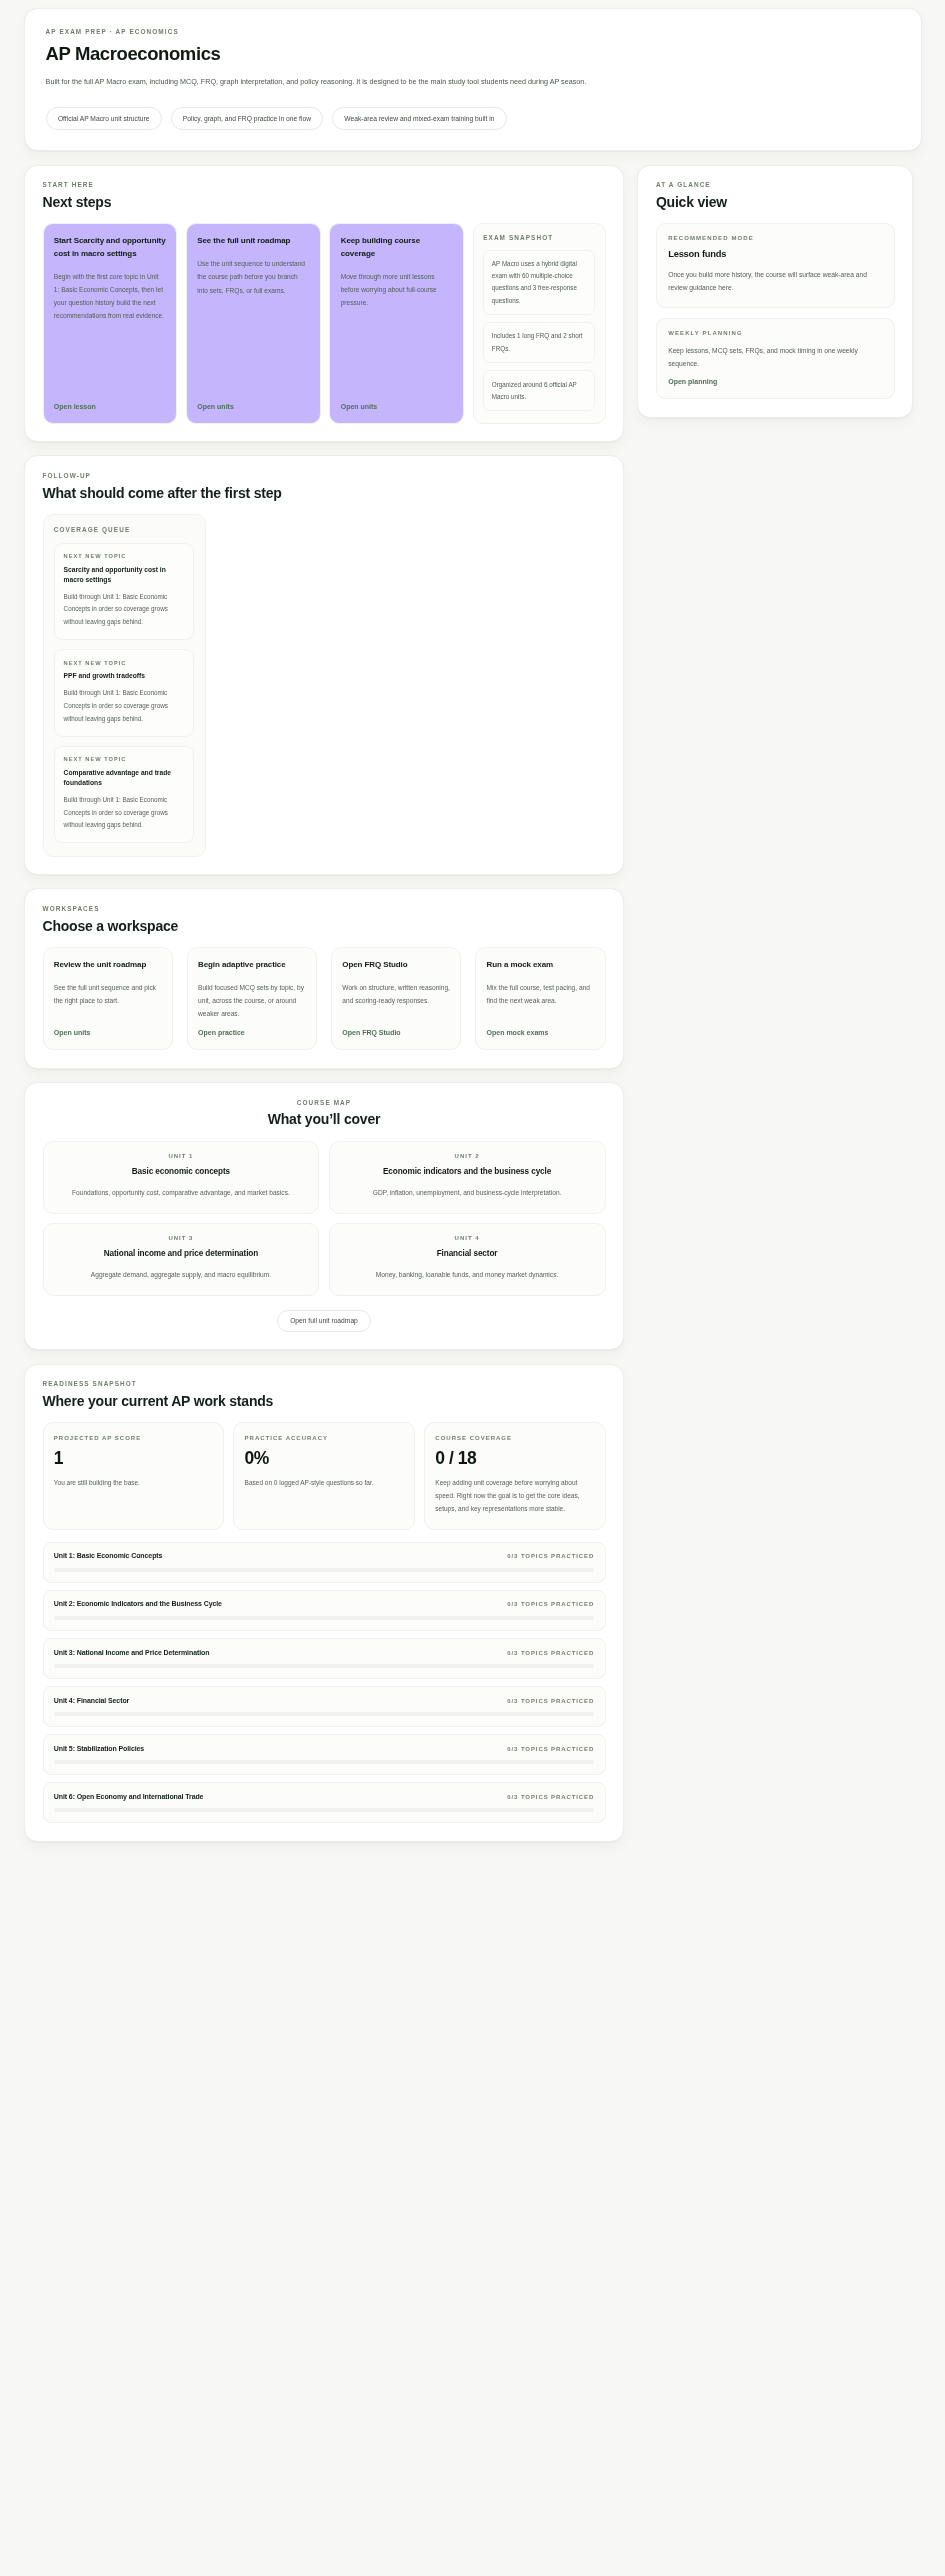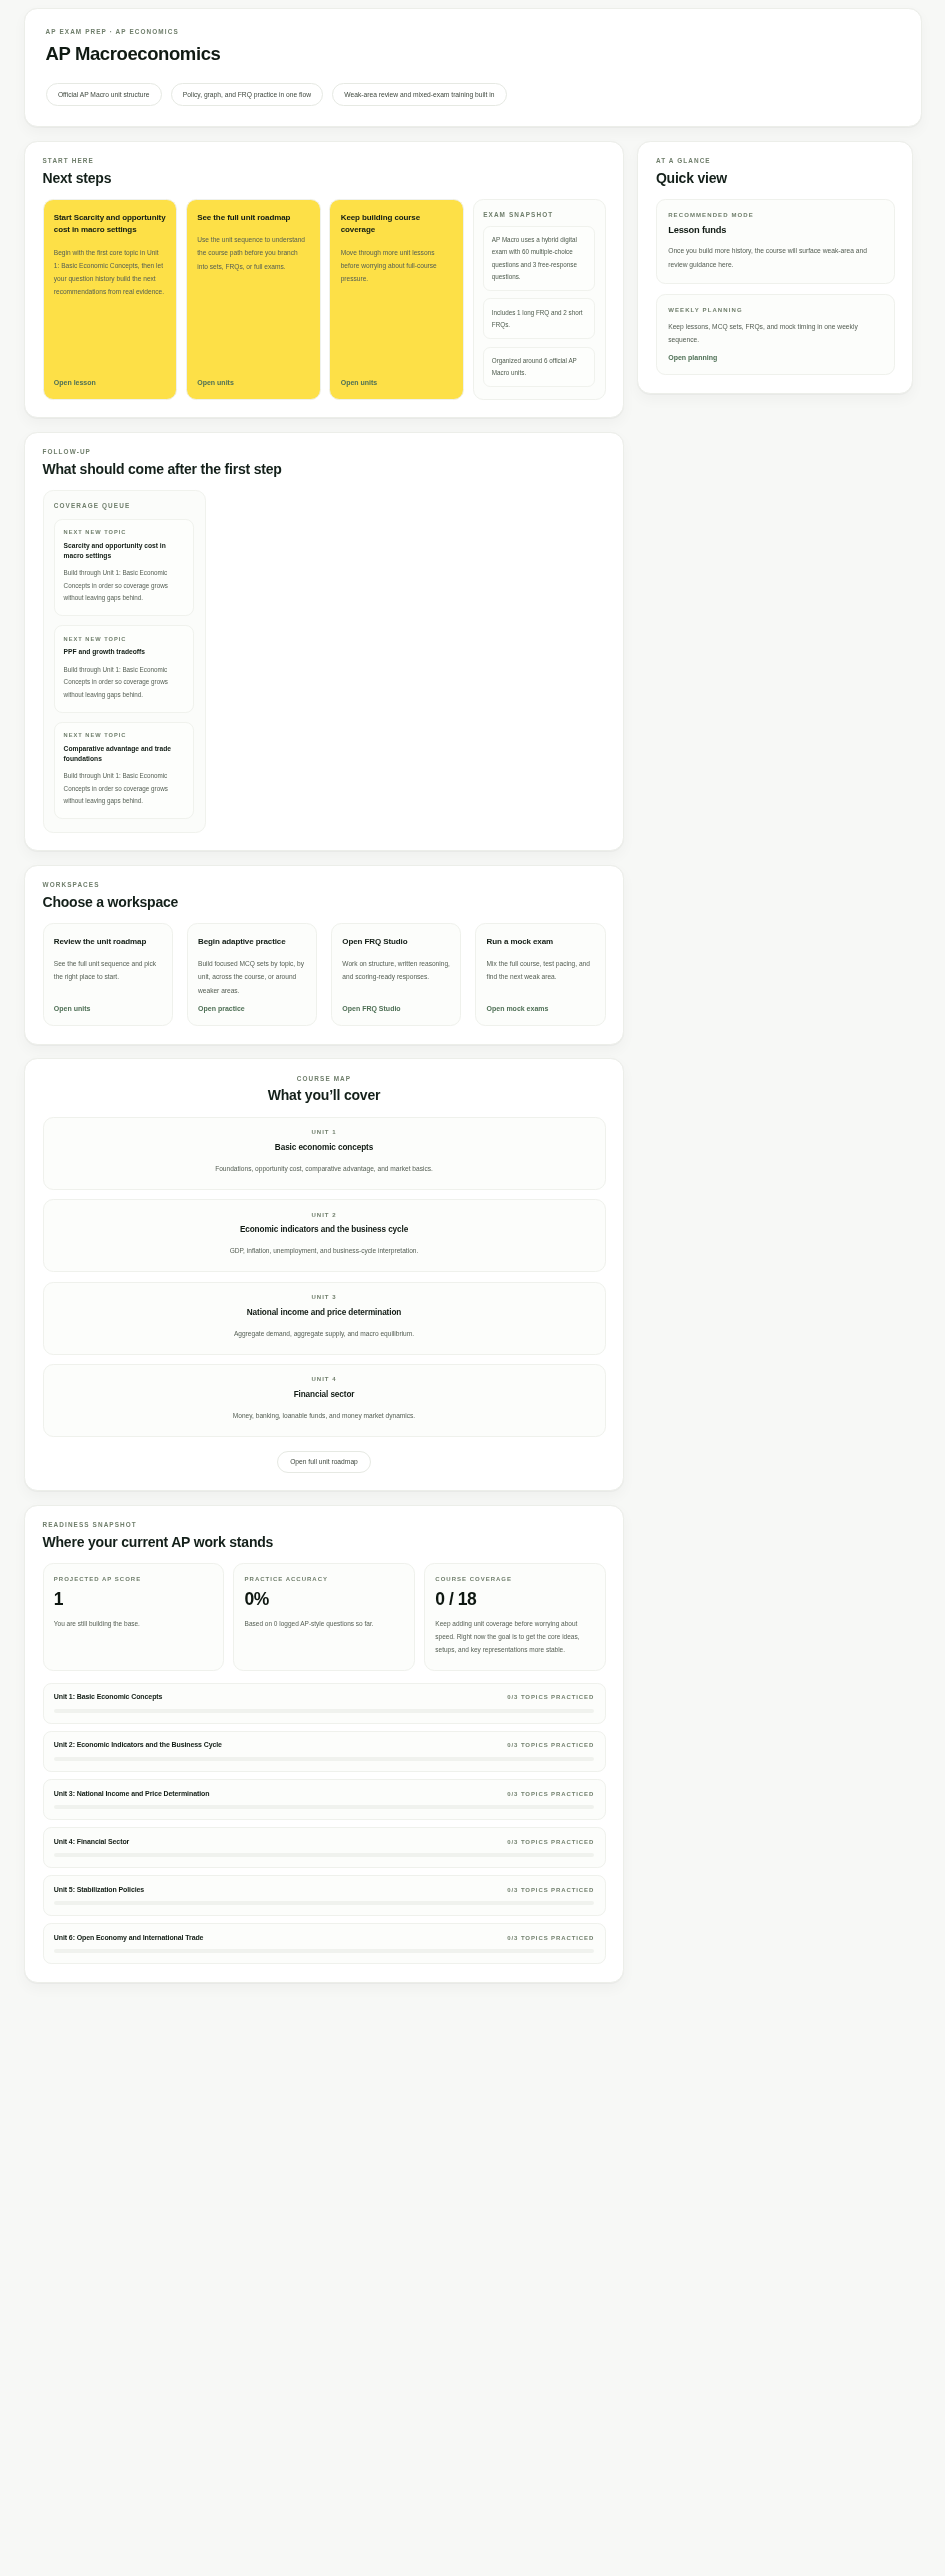--- a/index.html
+++ b/index.html
@@ -92,21 +92,21 @@
   .pad { padding: 15.5px 17.5px 17.5px 17.5px; }
 
   .step-grid {
     display: flex;
     gap: 8.8px;
     margin-top: 13.4px;
     align-items: stretch;
   }
   .step-card {
     flex: 1 1 0;
-    background: #fde047;
+    background: #c4b5fd;
     border: 0.5px solid #eff1ec;
     border-radius: 10.3px;
     padding: 11.3px 10.3px 12.4px 10.3px;
     display: flex;
     flex-direction: column;
   }
   .step-title {
     font-size: 8px;
     font-weight: 800;
     line-height: 1.55;
@@ -231,21 +231,21 @@
     font-size: 6.6px;
     line-height: 2.0;
     color: #545e53;
     flex: 1 1 auto;
   }
   .ws-link { margin-top: 8.2px; }
 
   
   .unit-grid {
     display: grid;
-    grid-template-columns: 1fr;
+    grid-template-columns: 1fr 1fr;
     gap: 9.3px;
     margin-top: 13.4px;
   }
   .unit-card {
     background: #fcfdfb;
     border: 0.5px solid #eff1ec;
     border-radius: 10.3px;
     padding: 11.3px 11.3px 13.4px 11.3px;
   }
   .unit-eyebrow {
@@ -344,20 +344,21 @@
     overflow: hidden;
   }
   .prog-fill { height: 100%; background: #4f7056; border-radius: 515px; }
 </style>
 </head>
 <body>
 
 <section class="card hero">
   <div class="eyebrow">AP EXAM PREP · AP ECONOMICS</div>
   <h1 class="hero-title">AP Macroeconomics</h1>
+  <p class="hero-sub">Built for the full AP Macro exam, including MCQ, FRQ, graph interpretation, and policy reasoning. It is designed to be the main study tool students need during AP season.</p>
   <div class="chip-row">
     <div class="chip">Official AP Macro unit structure</div>
     <div class="chip">Policy, graph, and FRQ practice in one flow</div>
     <div class="chip">Weak-area review and mixed-exam training built in</div>
   </div>
 </section>
 
 <div class="cols">
 
   <section class="card pad col-main">

